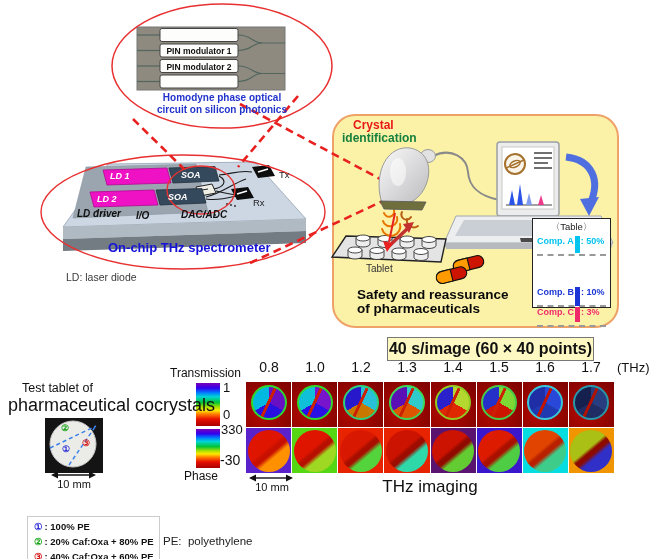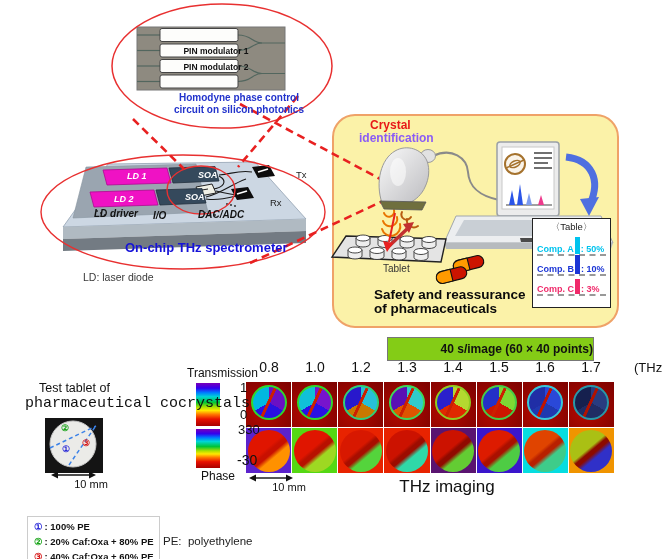--- a/index.html
+++ b/index.html
@@ -1,25 +1,25 @@
 <!DOCTYPE html>
 <html><head>
 <meta charset="utf-8">
 <style>
   html,body{margin:0;padding:0;background:#fff;}
   #page{position:relative;width:662px;height:559px;background:#fff;overflow:hidden;
         font-family:"Liberation Sans",sans-serif;color:#111;}
   #fig-svg{position:absolute;left:0;top:0;z-index:1;}
-  .t{position:absolute;white-space:nowrap;z-index:3;padding-left:17px;}
+  .t{position:absolute;white-space:nowrap;z-index:3;}
   .b{font-weight:bold;} .i{font-style:italic;} .c{text-align:center;}
   
   #comp-table{position:absolute;left:532px;top:218px;width:79px;height:90px;background:#fff;
               border:1.2px solid #222;z-index:3;box-sizing:border-box;padding:2px 0 0 0;}
   #comp-table .hdr{text-align:center;font-size:9.5px;color:#222;height:15px;}
-  .comp-row{display:flex;align-items:flex-end;margin:0 4px;height:18px;border-bottom:2px dashed #999;
+  .comp-row{display:flex;margin:0 4px;height:18px;border-bottom:2px dashed #999;
             font-size:9px;font-weight:bold;overflow:visible;}
   .comp-bar{display:inline-block;width:5px;margin:0 1px;}
   
   #legend{position:absolute;left:27px;top:516px;width:133px;height:53px;border:1px solid #ccc;
           z-index:3;box-sizing:border-box;padding:4px 0 0 6px;}
   .legend-row{height:15px;font-size:9.5px;font-weight:bold;color:#111;}
   .legend-row .legend-num{margin-right:2px;}
   
   #notes{position:absolute;left:163px;top:498px;font-size:11.5px;line-height:17.5px;color:#222;
          white-space:pre;z-index:3;}
@@ -30,21 +30,21 @@
   #trans-row{top:382px;} #phase-row{top:428px;}
   .cell{flex:1;position:relative;overflow:hidden;}
   .trans{background:radial-gradient(circle at 35% 65%, #b30900, #7c0200);}
   .tcirc{width:36px;height:35px;border-radius:50%;margin:3px auto 0;box-sizing:border-box;}
   .pcirc{width:42px;height:42px;border-radius:50%;margin:1.5px auto 0;}
   .cbar{position:absolute;width:24px;z-index:2;
         background:linear-gradient(180deg,#7a00b8 0%,#3300ee 12%,#0077ff 22%,#00d5d5 32%,#00c437 45%,#a8e000 56%,#ffe800 64%,#ff7700 73%,#e81000 84%,#a80000 100%);}
   #cbar1{left:196px;top:383px;height:43px;}
   #cbar2{left:196px;top:429px;height:39px;}
   #img-header{position:absolute;left:387px;top:337px;width:205px;height:22px;border:1px solid #777;
-              background:#84cc16;z-index:3;text-align:right;line-height:22px;font-weight:bold;font-size:12px;}
+              background:#fef9c3;z-index:3;text-align:center;line-height:22px;font-weight:bold;font-size:16px;}
   .photo-num{position:absolute;font-size:9px;font-weight:bold;z-index:3;}
 </style>
 </head>
 <body>
 
 <div id="page">
 
 <svg id="fig-svg" width="662" height="559" viewBox="0 0 662 559">
   <defs>
     <linearGradient id="gscan" x1="0" y1="0" x2="1" y2="1">
@@ -241,62 +241,62 @@
   </g>
   <g fill="#111" stroke="#111">
     <line x1="255" y1="478" x2="287" y2="478" stroke-width="1.4"></line>
     <polygon points="249,478 256,474.5 256,481.5" stroke="none"></polygon>
     <polygon points="293,478 286,474.5 286,481.5" stroke="none"></polygon>
   </g>
 </svg>
 
 <div class="t b c" style="left:161px;top:46px;width:76px;font-size:8.5px;">PIN modulator 1</div>
 <div class="t b c" style="left:161px;top:61.5px;width:76px;font-size:8.5px;">PIN modulator 2</div>
-<div class="t b c" style="left:139px;top:92px;width:166px;font-size:10px;color:#2233cc;">Homodyne phase control</div>
+<div class="t b c" style="left:139px;top:92px;width:166px;font-size:10px;color:#2233cc;">Homodyne phase optical</div>
 <div class="t b c" style="left:139px;top:104px;width:166px;font-size:10px;color:#2233cc;">circuit on silicon photonics</div>
 
 <div class="t b i" style="left:110px;top:171px;font-size:9px;color:#fff;">LD 1</div>
 <div class="t b i" style="left:181px;top:169.5px;font-size:9px;color:#fff;">SOA</div>
 <div class="t b i" style="left:97px;top:193.5px;font-size:9px;color:#fff;">LD 2</div>
 <div class="t b i" style="left:168px;top:192px;font-size:9px;color:#fff;">SOA</div>
 <div class="t b i" style="left:77px;top:208px;font-size:10px;">LD driver</div>
 <div class="t b i" style="left:136px;top:210px;font-size:10px;">I/O</div>
 <div class="t b i" style="left:181px;top:209px;font-size:10px;">DAC/ADC</div>
 <div class="t" style="left:279px;top:169px;font-size:9.5px;color:#222;">Tx</div>
 <div class="t" style="left:253px;top:197px;font-size:9.5px;color:#222;">Rx</div>
 <div class="t b c" style="left:108px;top:240px;width:160px;font-size:13px;color:#1512d8;">On-chip THz spectrometer</div>
 <div class="t" style="left:66px;top:271px;font-size:10.5px;color:#3a3a3a;">LD: laser diode</div>
 
 <div class="t b" style="left:353px;top:118px;font-size:12px;color:#e81818;">Crystal</div>
-<div class="t b" style="left:342px;top:131px;font-size:12px;color:#8b5cf6;">identification</div>
+<div class="t b" style="left:342px;top:131px;font-size:12px;color:#15803d;">identification</div>
 <div class="t" style="left:366px;top:263px;font-size:10px;color:#333;">Tablet</div>
 <div class="t b" style="left:357px;top:301px;font-size:13.5px;color:#0a0a0a;">of pharmaceuticals</div>
 <div class="t b" style="left:357px;top:287px;font-size:13.5px;color:#0a0a0a;">Safety and reassurance</div>
 
 <div id="comp-table">
   <div class="hdr">〈Table〉</div>
   <div class="comp-row" style="color: rgb(0, 195, 238);">
     <span class="comp-label">Comp. A</span>
     <span class="comp-bar" style="background: rgb(0, 195, 238); height: 17px;"></span>
     <span class="comp-value">: 50%</span>
   </div>
-  <div class="comp-row" style="color: rgb(27, 53, 214);">
+  <div class="comp-row" style="color: rgb(27, 53, 214); margin-top: 31px;">
     <span class="comp-label">Comp. B</span>
     <span class="comp-bar" style="background: rgb(27, 53, 214); height: 19px;"></span>
     <span class="comp-value">: 10%</span>
   </div>
   <div class="comp-row" style="color: rgb(240, 42, 106);">
     <span class="comp-label">Comp. C</span>
     <span class="comp-bar" style="background: rgb(240, 42, 106); height: 15px;"></span>
     <span class="comp-value">: 3%</span>
   </div>
 </div>
 
 <div class="t" style="left:22px;top:381px;font-size:12.5px;">Test tablet of</div>
-<div class="t" style="left:8px;top:395px;font-size:15px;font-family:Liberation Mono, monospace;">pharmaceutical cocrystals</div>
+<div class="t" style="left:8px;top:395px;font-size:18px;">pharmaceutical cocrystals</div>
 <span class="photo-num" style="left: 61px; top: 423px; color: rgb(22, 163, 22);">②</span>
 <span class="photo-num" style="left: 62px; top: 444px; color: rgb(42, 42, 216);">①</span>
 <span class="photo-num" style="left: 82px; top: 438px; color: rgb(214, 22, 22);">③</span>
 <div class="t c" style="left:45px;top:478px;width:58px;font-size:11px;">10 mm</div>
 
 <div id="legend">
   <div class="legend-row"><span class="legend-num" style="color: rgb(42, 42, 216);">①</span><span>: 100% PE</span></div>
   <div class="legend-row"><span class="legend-num" style="color: rgb(22, 163, 22);">②</span><span>: 20% Caf:Oxa + 80% PE</span></div>
   <div class="legend-row"><span class="legend-num" style="color: rgb(214, 22, 22);">③</span><span>: 40% Caf:Oxa + 60% PE</span></div>
 </div>

